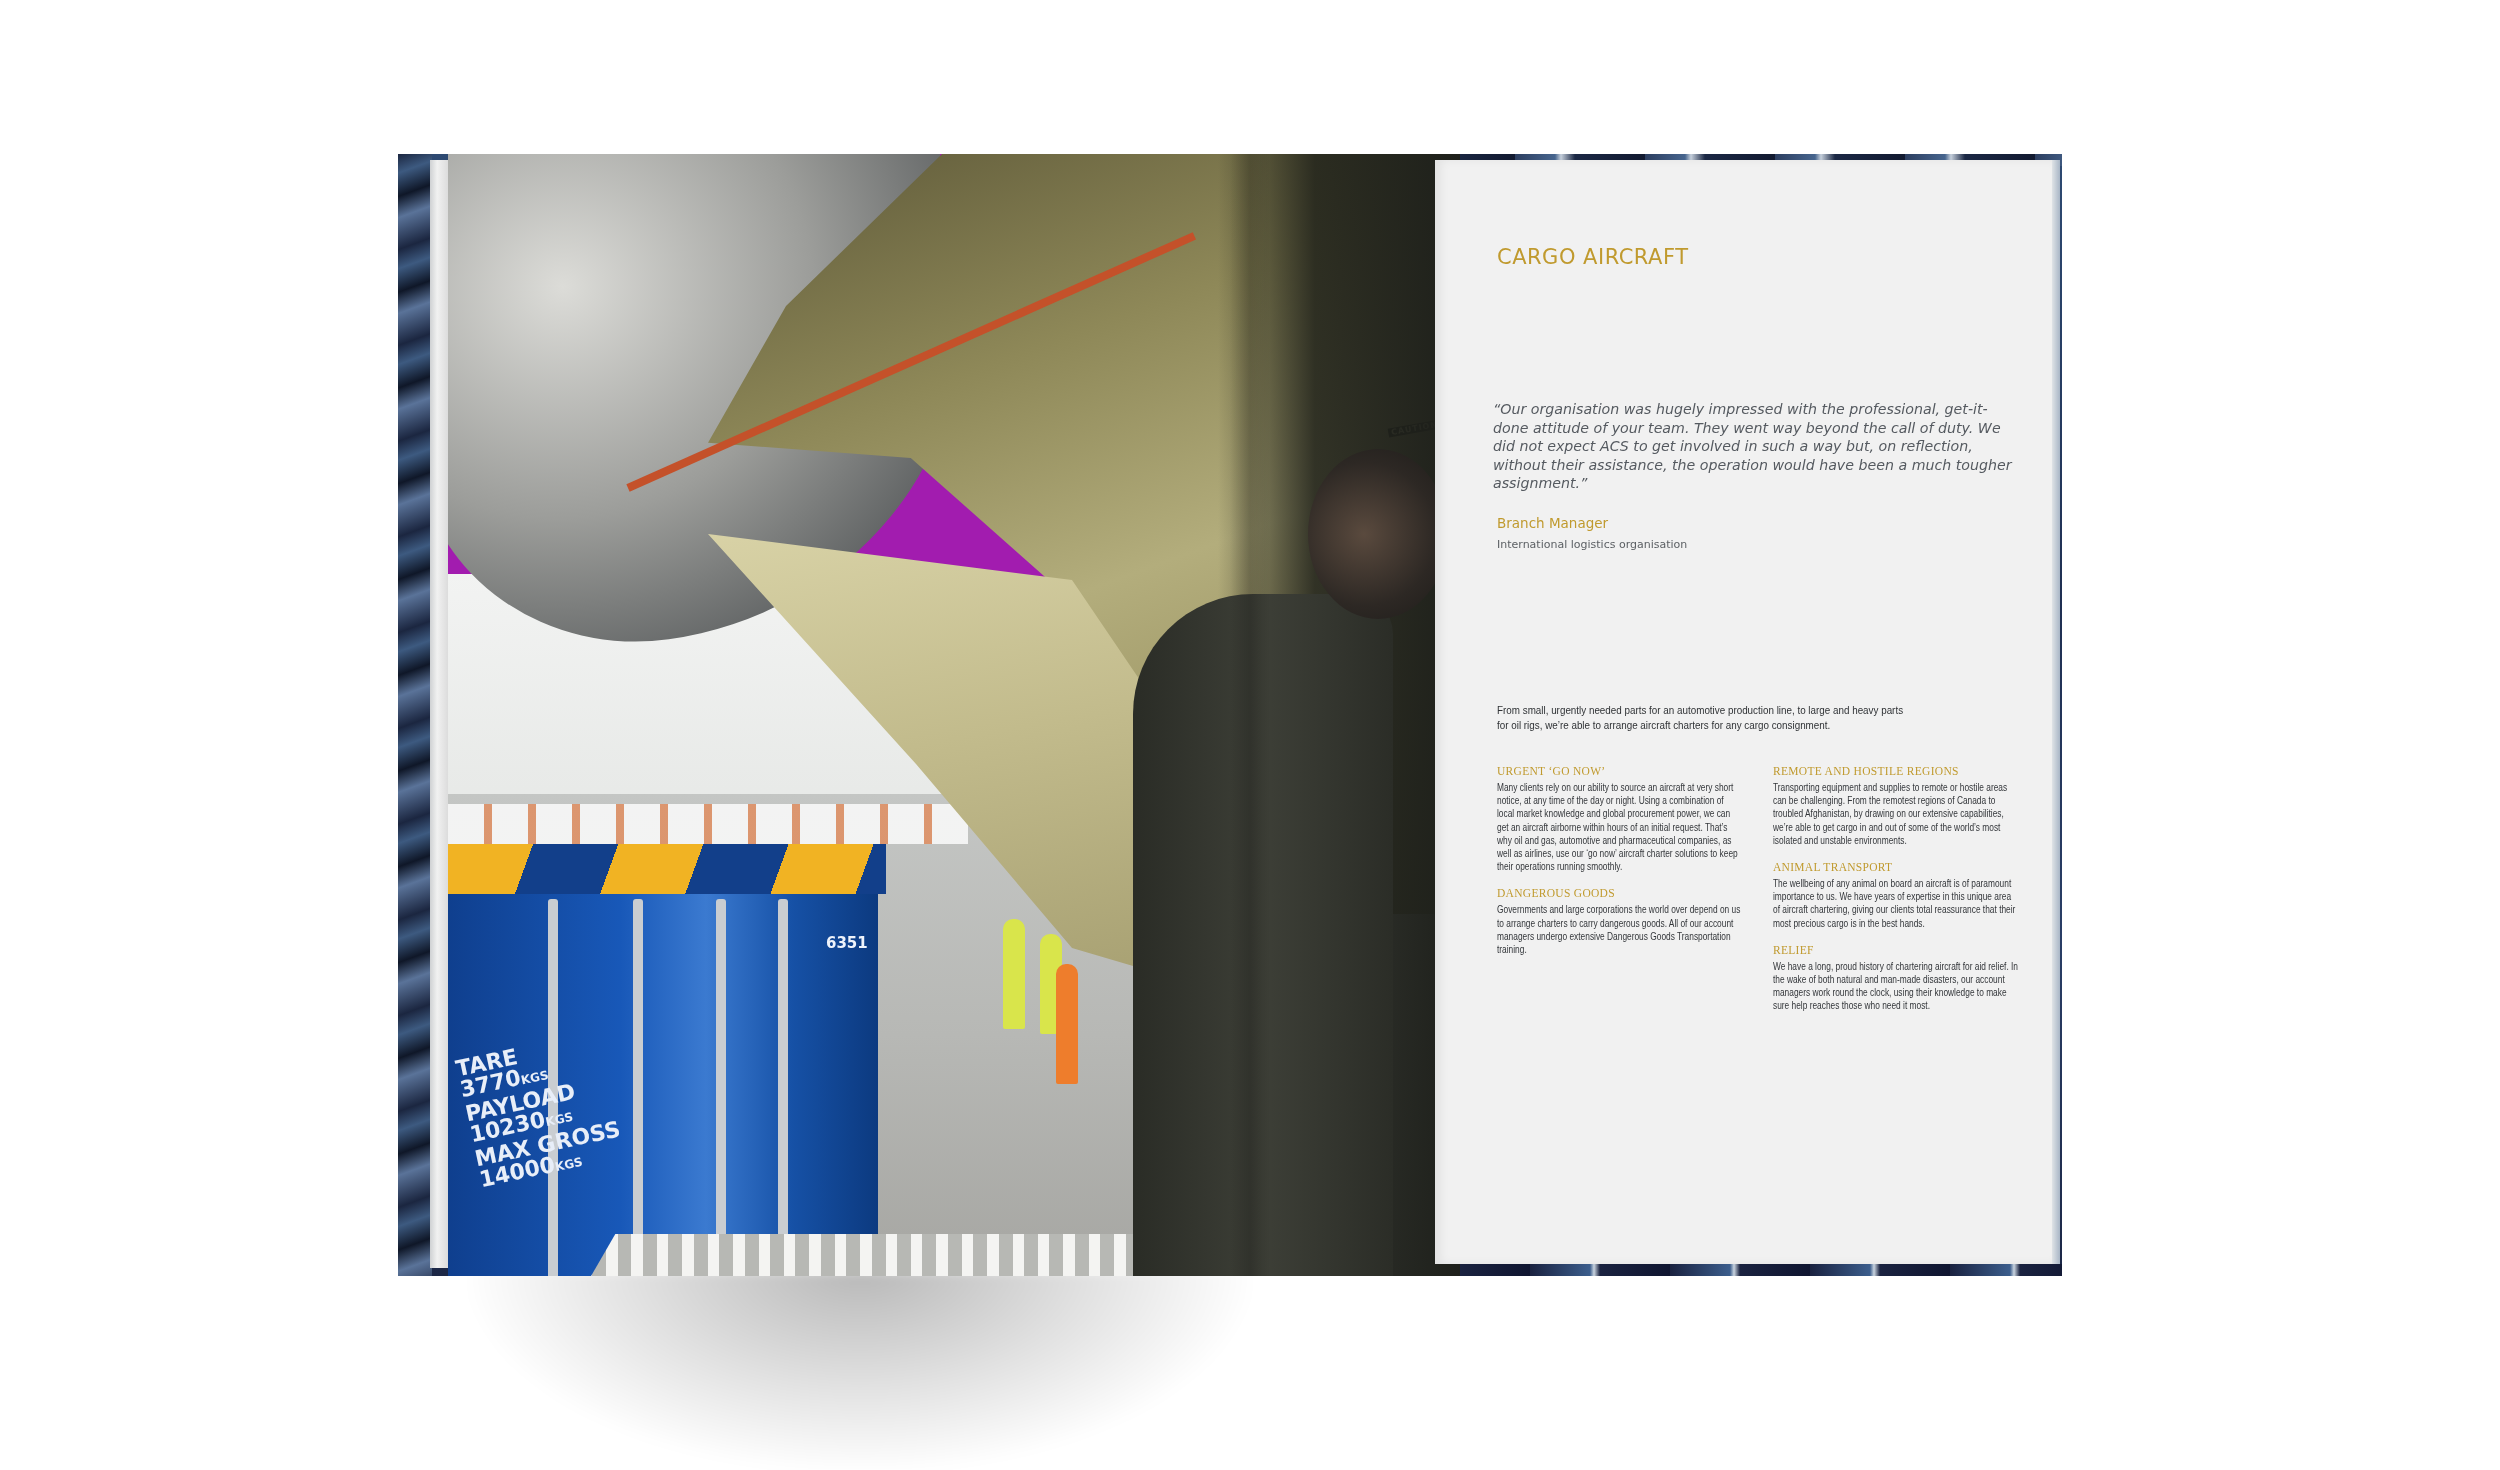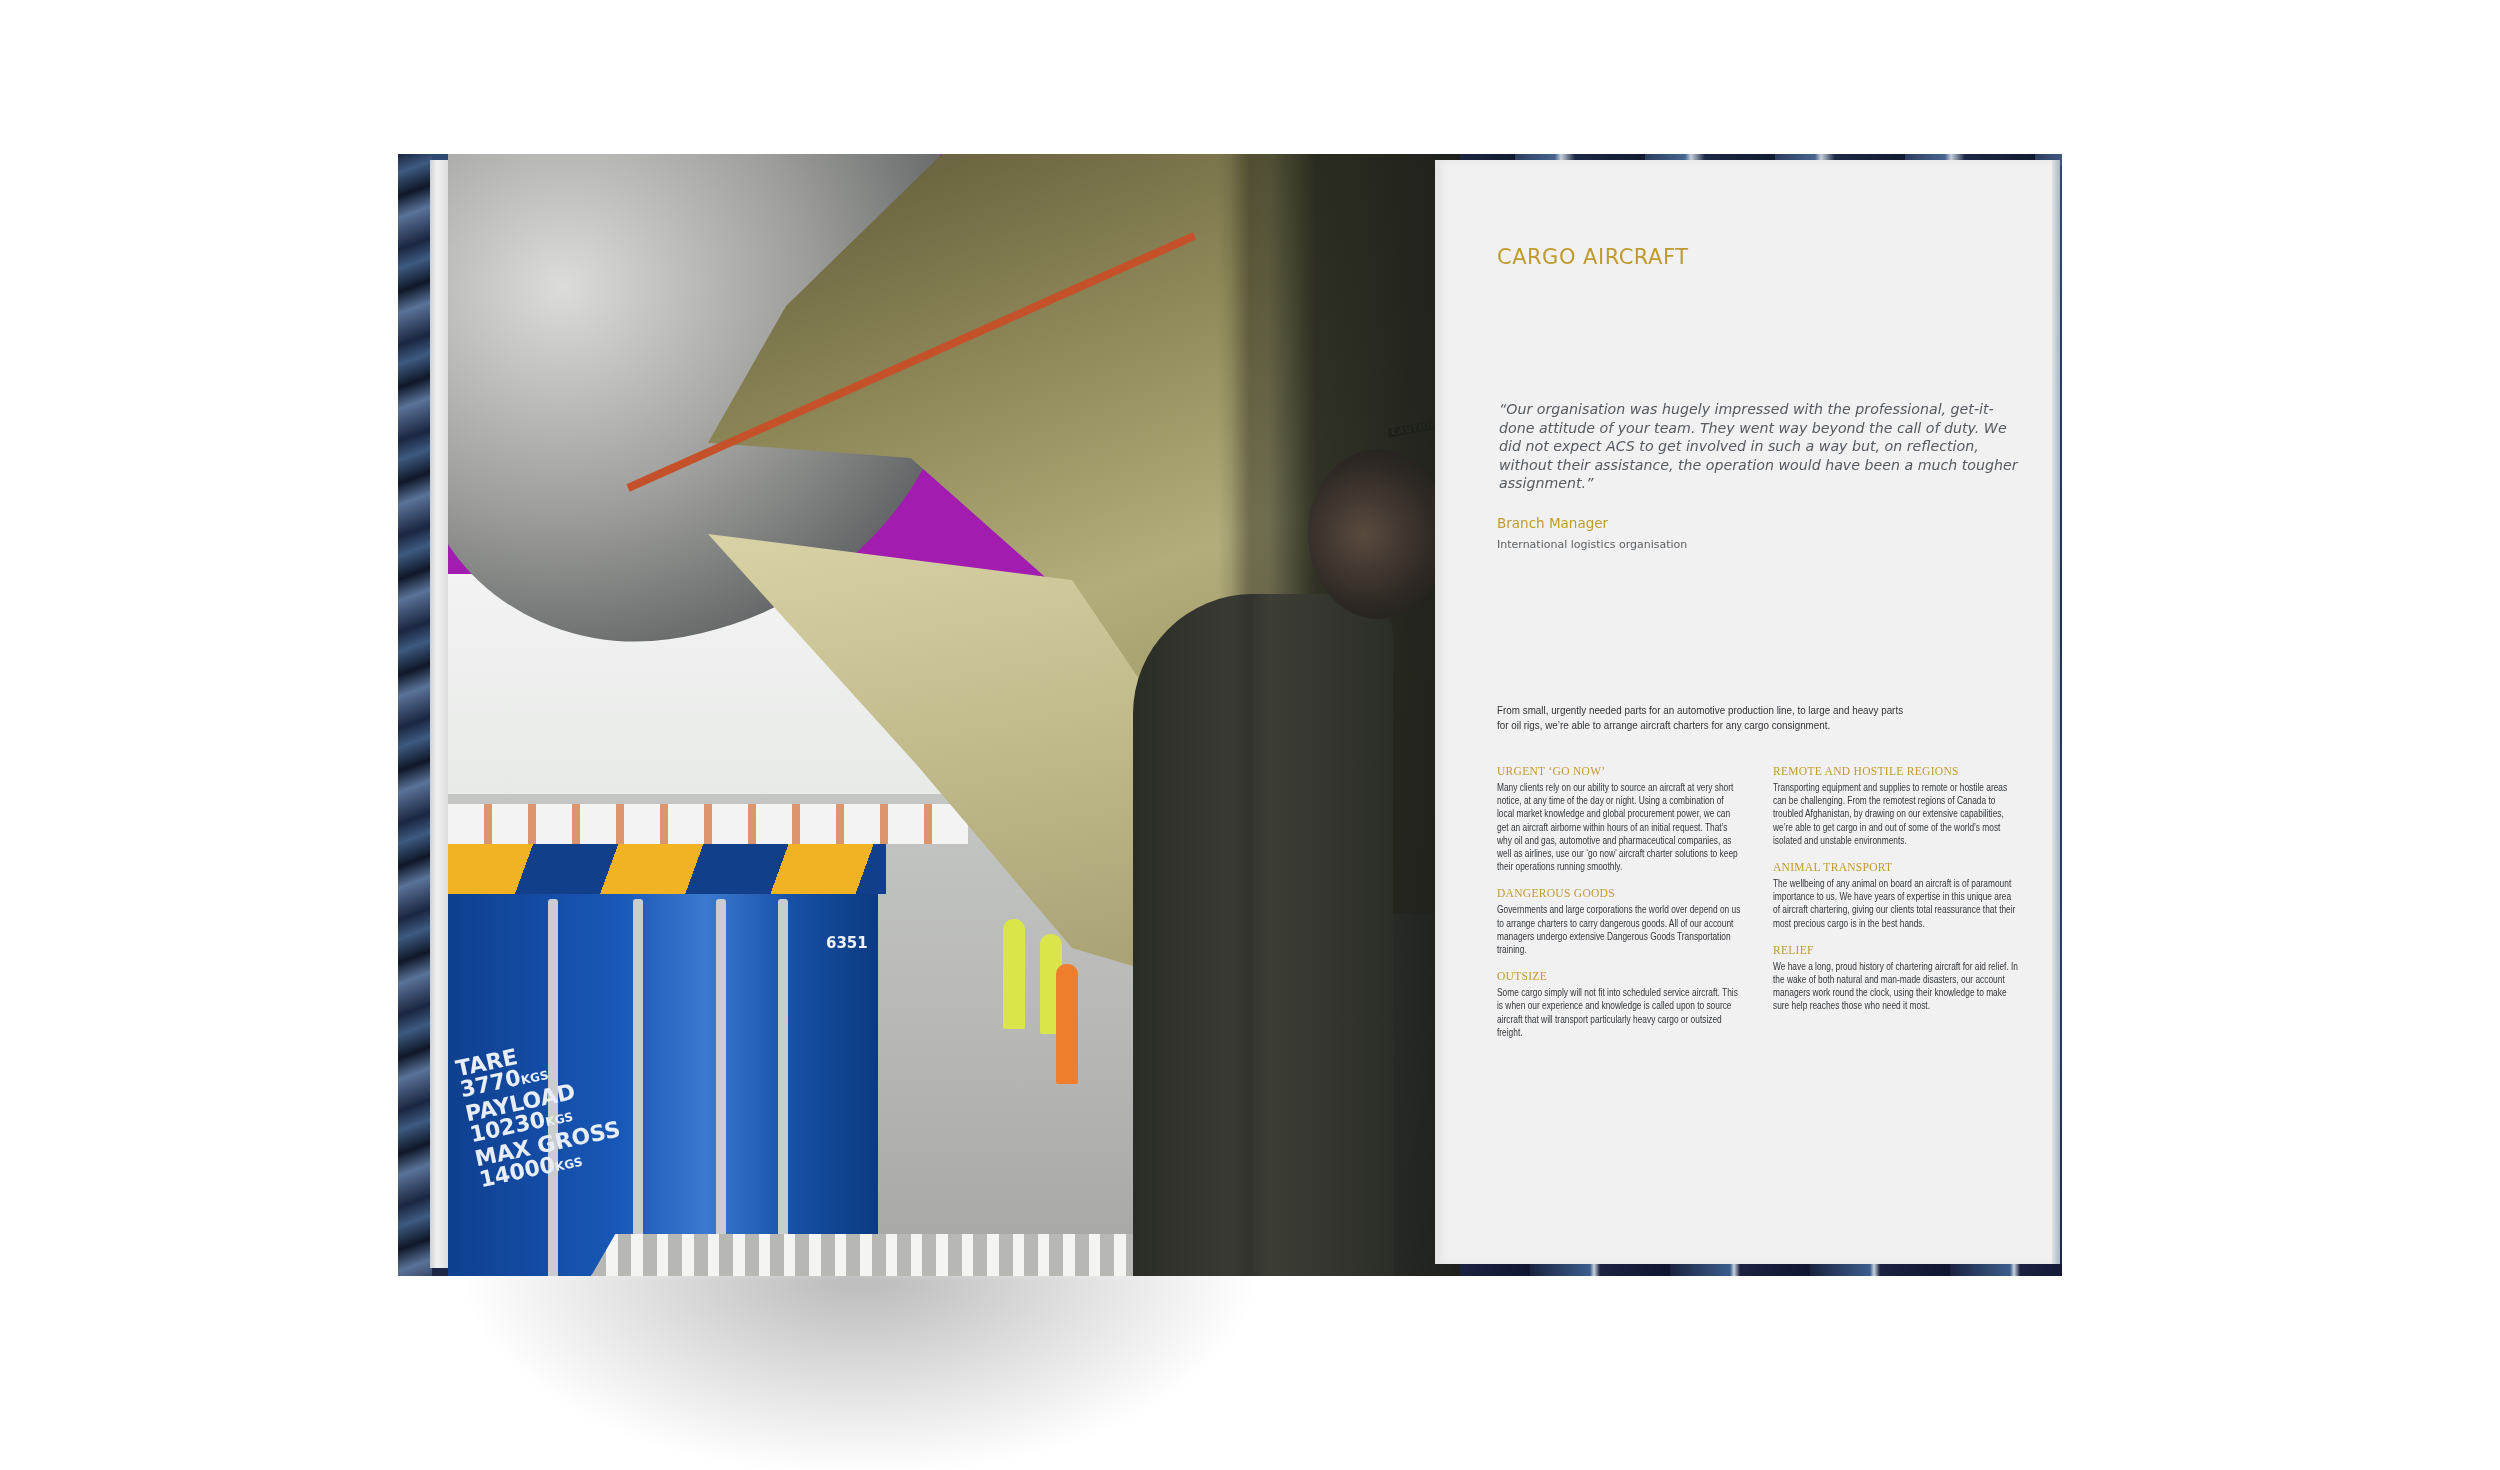--- a/index.html
+++ b/index.html
@@ -137,21 +137,21 @@
   }
   .right-page .edge {
     position: absolute; right: -8px; top: 0; width: 8px; height: 1104px;
     background: linear-gradient(90deg, #dfe3e6, #a9b6c6);
   }
   .title {
     position: absolute; left: 62px; top: 71px; font-size: 21px; letter-spacing: 0.5px; color: #c09a2e;
     font-family: "DejaVu Sans", sans-serif; font-weight: normal;
   }
   .quote {
-    position: absolute; left: 64px; top: 240px; width: 530px; font-style: italic; color: #555a60;
+    position: absolute; left: 58px; top: 240px; width: 530px; font-style: italic; color: #555a60;
     font-size: 14.2px; line-height: 18.6px; font-family: "DejaVu Sans", sans-serif;
   }
   .quote-role {
     position: absolute; left: 62px; top: 355px; font-size: 13.5px; color: #c09a2e;
     font-family: "DejaVu Sans", sans-serif;
   }
   .quote-org {
     position: absolute; left: 62px; top: 378px; font-size: 11px; color: #5b5f63;
     font-family: "DejaVu Sans", sans-serif;
   }
@@ -241,24 +241,20 @@
 
   <div class="col left">
     <div class="section">
       <h3>URGENT ‘GO NOW’</h3>
       <p>Many clients rely on our ability to source an aircraft at very short notice, at any time of the day or night. Using a combination of local market knowledge and global procurement power, we can get an aircraft airborne within hours of an initial request. That’s why oil and gas, automotive and pharmaceutical companies, as well as airlines, use our ‘go now’ aircraft charter solutions to keep their operations running smoothly.</p>
     </div>
     <div class="section">
       <h3>DANGEROUS GOODS</h3>
       <p>Governments and large corporations the world over depend on us to arrange charters to carry dangerous goods. All of our account managers undergo extensive Dangerous Goods Transportation training.</p>
     </div>
-    <div class="section">
-      <h3>OUTSIZE</h3>
-      <p>Some cargo simply will not fit into scheduled service aircraft. This is when our experience and knowledge is called upon to source aircraft that will transport particularly heavy cargo or outsized freight.</p>
-    </div>
   </div>
 
   <div class="col right">
     <div class="section">
       <h3>REMOTE AND HOSTILE REGIONS</h3>
       <p>Transporting equipment and supplies to remote or hostile areas can be challenging. From the remotest regions of Canada to troubled Afghanistan, by drawing on our extensive capabilities, we’re able to get cargo in and out of some of the world’s most isolated and unstable environments.</p>
     </div>
     <div class="section">
       <h3>ANIMAL TRANSPORT</h3>
       <p>The wellbeing of any animal on board an aircraft is of paramount importance to us. We have years of expertise in this unique area of aircraft chartering, giving our clients total reassurance that their most precious cargo is in the best hands.</p>

